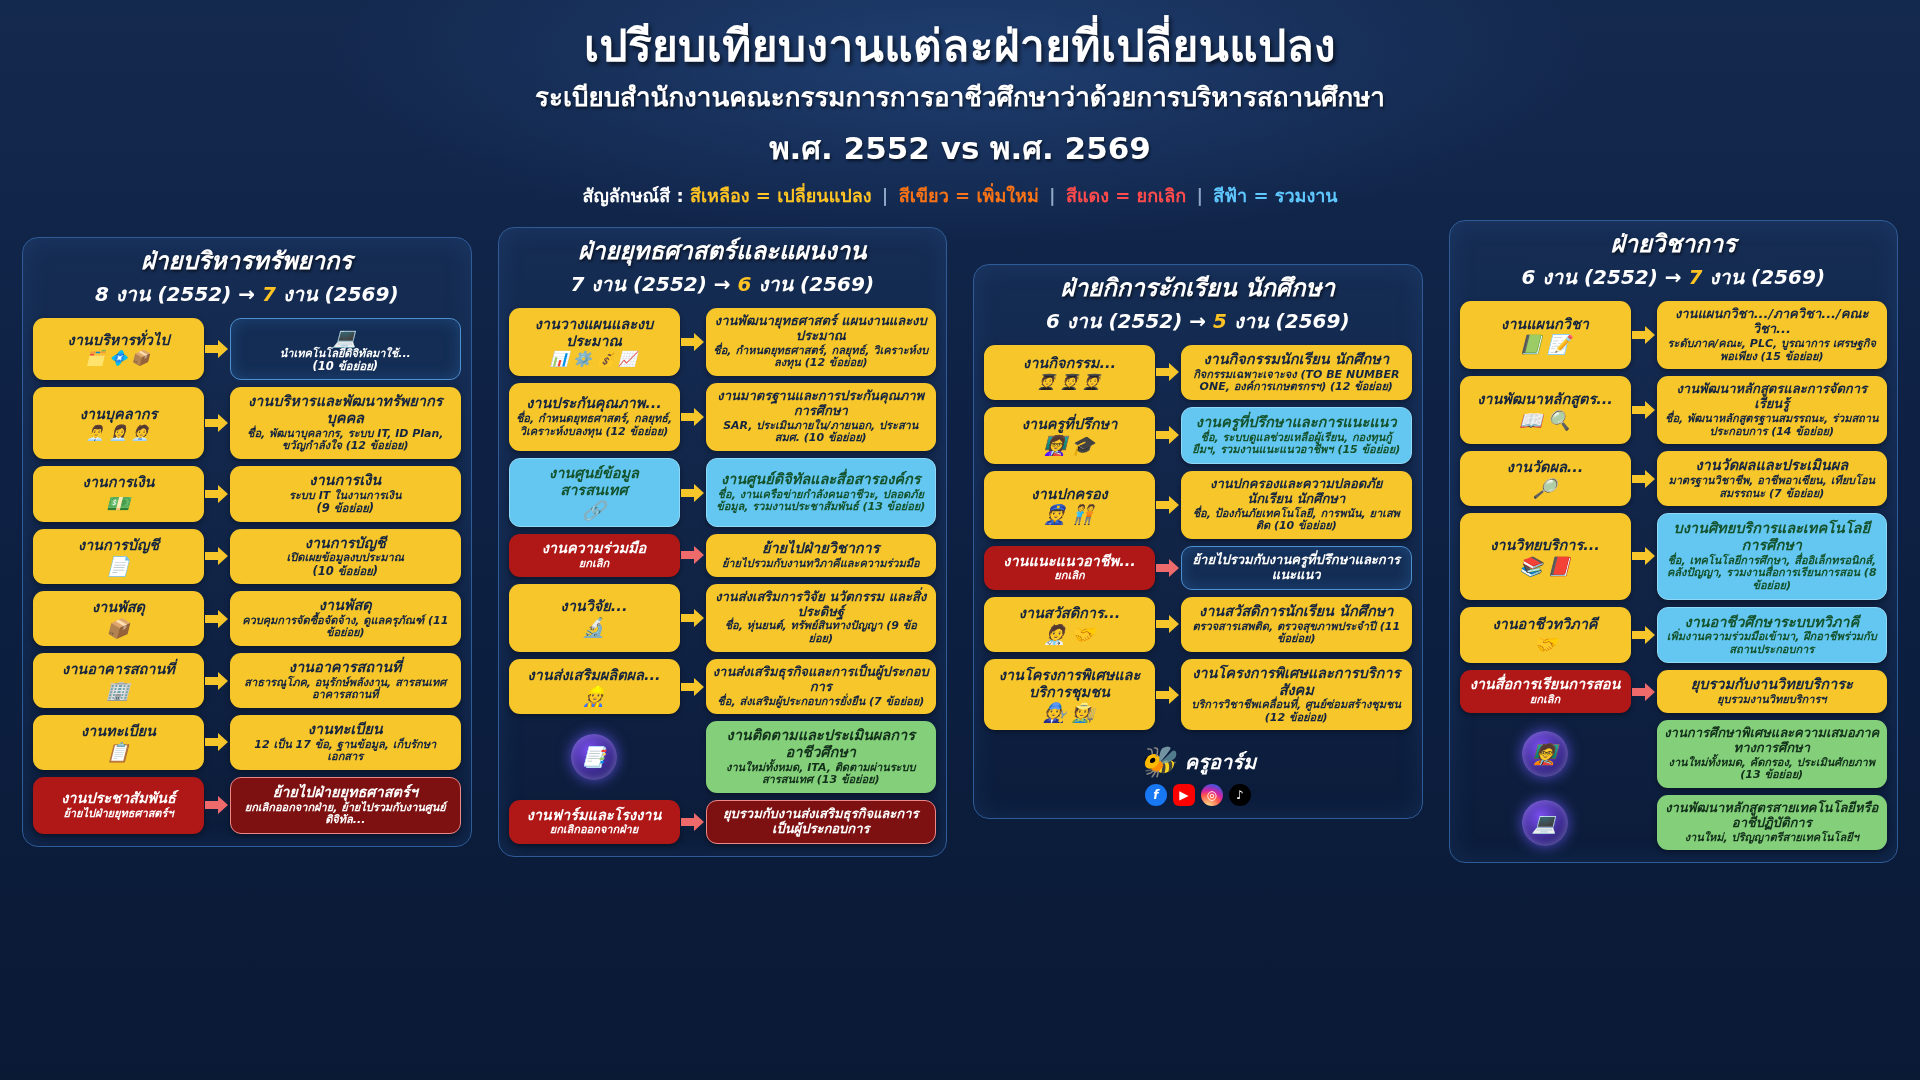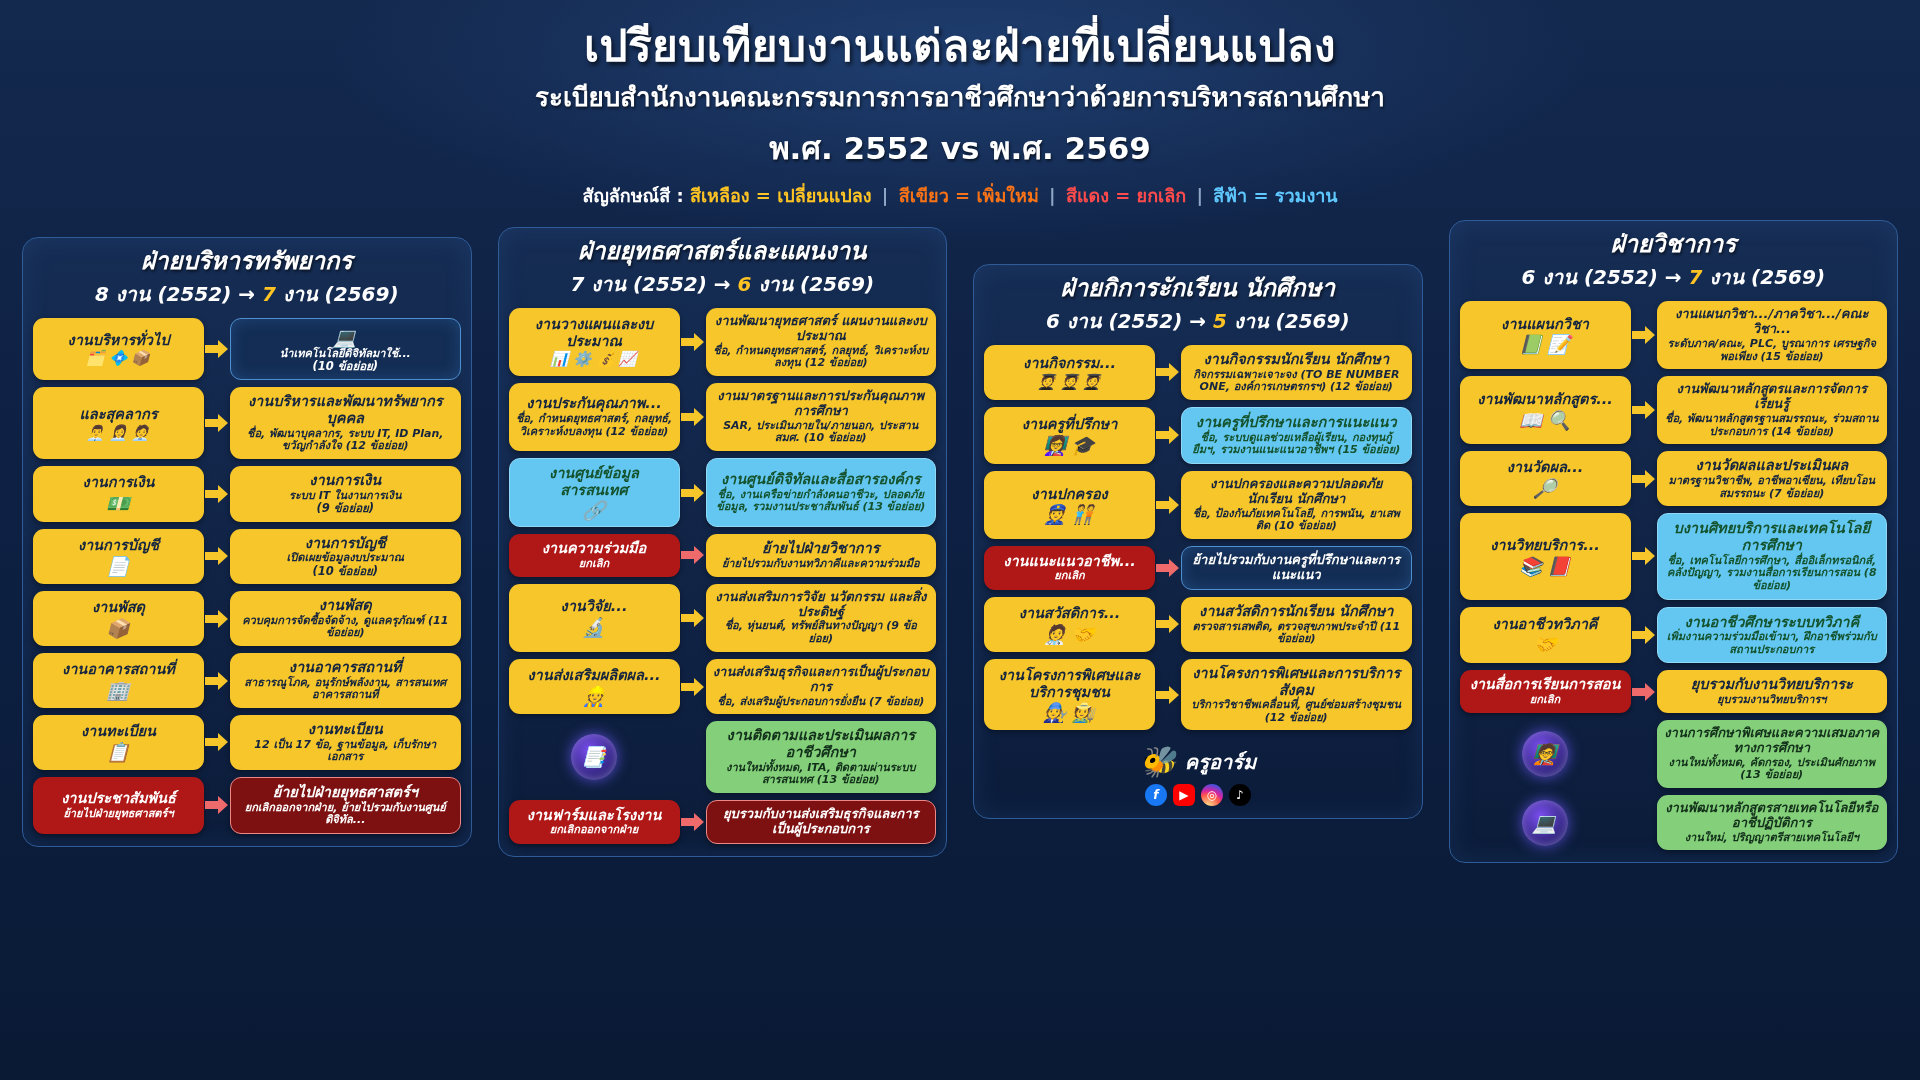--- a/index.html
+++ b/index.html
@@ -157,21 +157,21 @@
               </svg>
             </div>
             <div class="cell right c-blue-dk">
               <div class="icons">💻</div>
               <div class="cell-desc">นำเทคโนโลยีดิจิทัลมาใช้...</div>
               <div class="cell-sub">(10 ข้อย่อย)</div>
             </div>
           </div>
           <div class="row">
             <div class="cell left c-yellow">
-              <div class="cell-title">และสุคลากร</div>
+              <div class="cell-title">งานบุคลากร</div>
               <div class="icons small">
                 <span>👨‍💼</span>
                 <span>👩‍💼</span>
                 <span>🧑‍💼</span>
               </div>
             </div>
             <div class="arrow">
               <svg width="24" height="20" viewBox="0 0 24 20">
                 <path d="M0 6 H13 V1 L23 10 L13 19 V14 H0 Z" fill="#f6c62b"></path>
               </svg>

